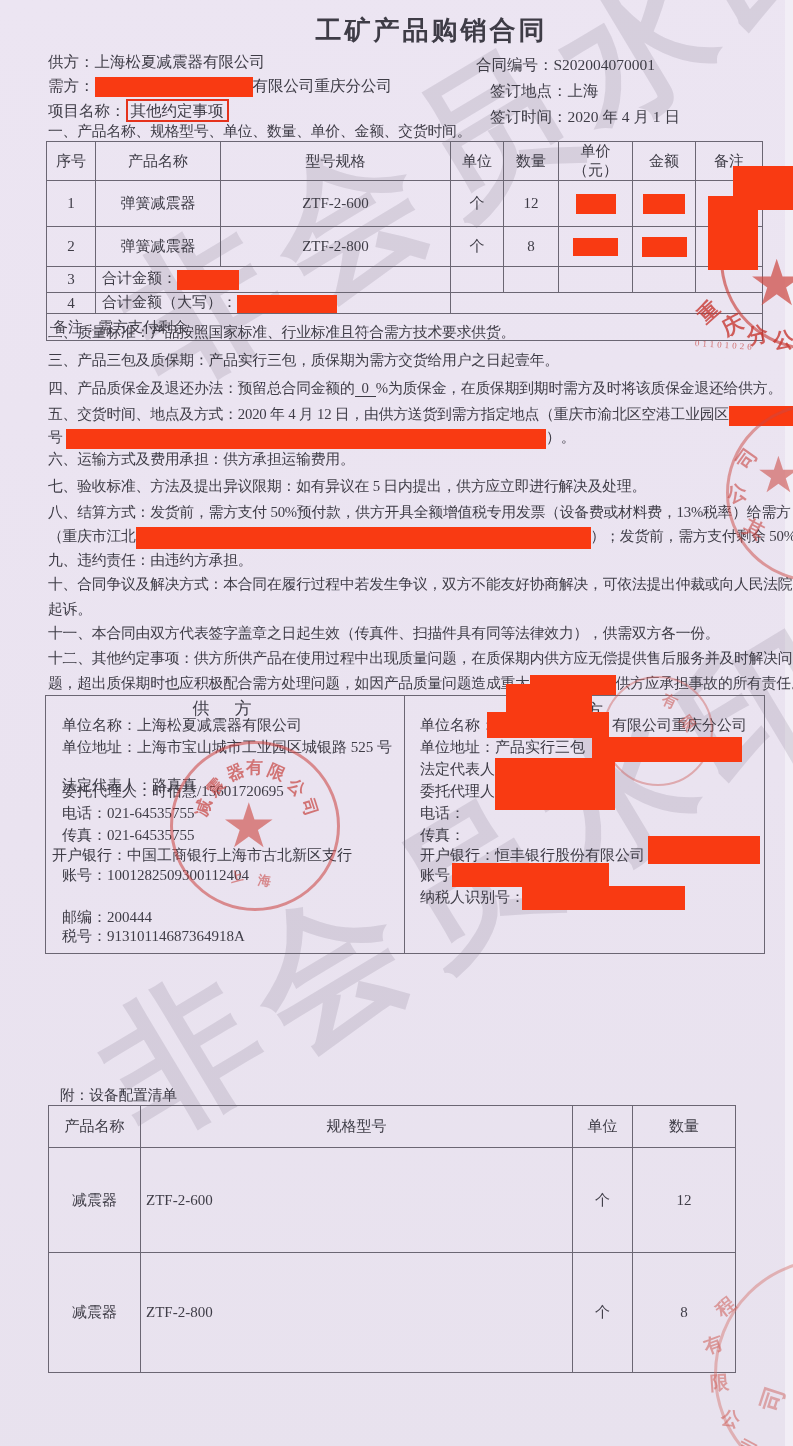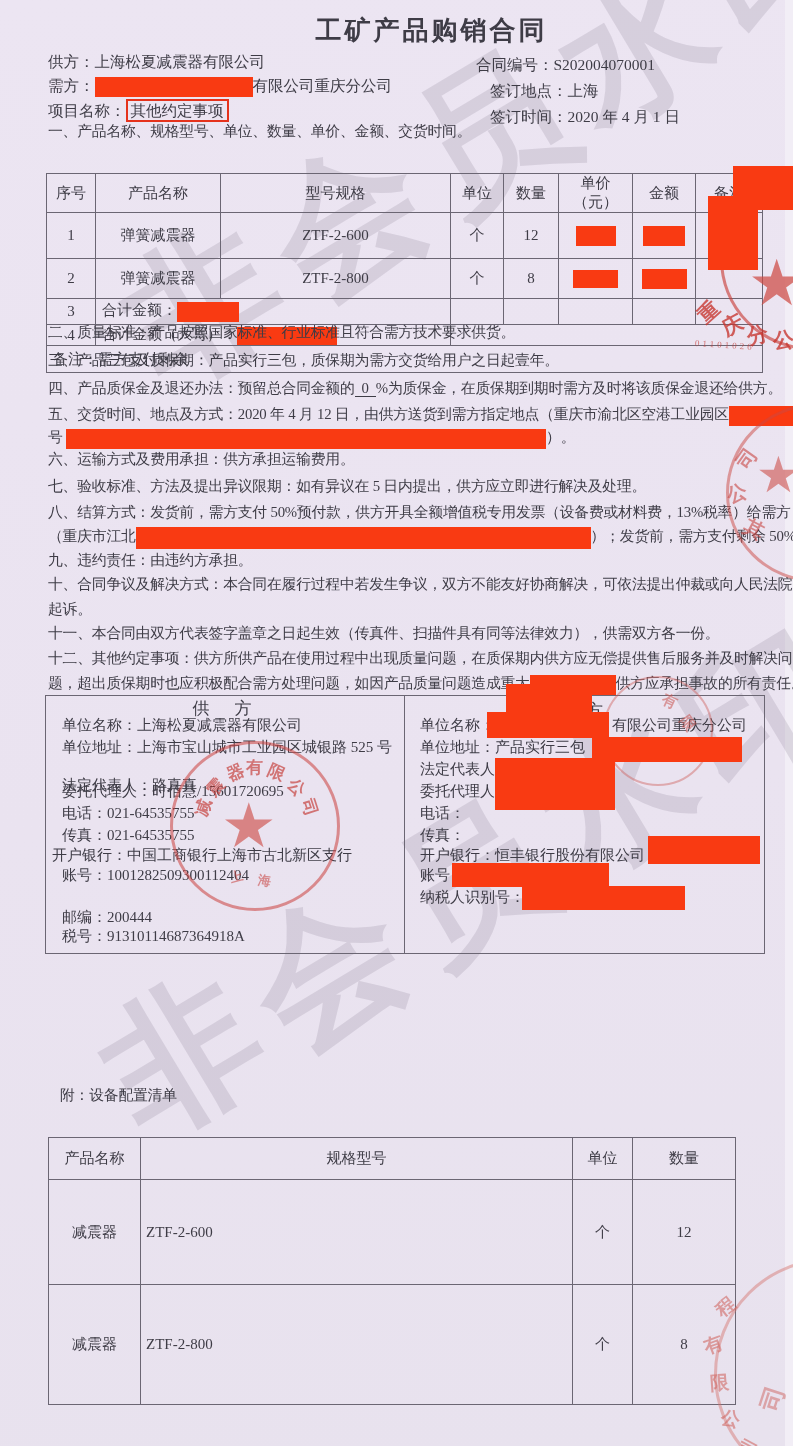--- a/index.html
+++ b/index.html
@@ -20,21 +20,21 @@
   
   .title{position:absolute;left:0;top:13px;width:100%;padding-left:70px;box-sizing:border-box;
          text-align:center;font-size:26px;font-weight:bold;letter-spacing:3px;z-index:1;}
   
   .hline{position:absolute;white-space:nowrap;font-size:15.5px;z-index:1;}
   .red-box{display:inline-block;border:2px solid #e5321c;padding:0 3px;line-height:19px;}
   
   .red{display:inline-block;background:#f93a12;vertical-align:middle;z-index:3;}
   .red-abs{position:absolute;background:#f93a12;z-index:3;}
   
-  table{border-collapse:collapse;table-layout:fixed;z-index:1;margin-top:32px;}
+  table{border-collapse:collapse;table-layout:fixed;z-index:1;}
   td,th{border:1px solid #6b6673;font-weight:normal;font-size:15px;text-align:center;
         overflow:hidden;padding:0;}
   .t1{position:absolute;left:46px;top:141px;width:716px;}
   .t1 .lft{text-align:left;padding-left:6px;}
   .t2{position:absolute;left:48px;top:1105px;width:687px;}
   .t2 .lft{text-align:left;padding-left:5px;}
   
   .cl{position:absolute;left:48px;white-space:nowrap;font-size:14.8px;letter-spacing:-0.2px;z-index:1;}
   .ul{border-bottom:1px solid #3e3c46;padding:0 7px;}
   

